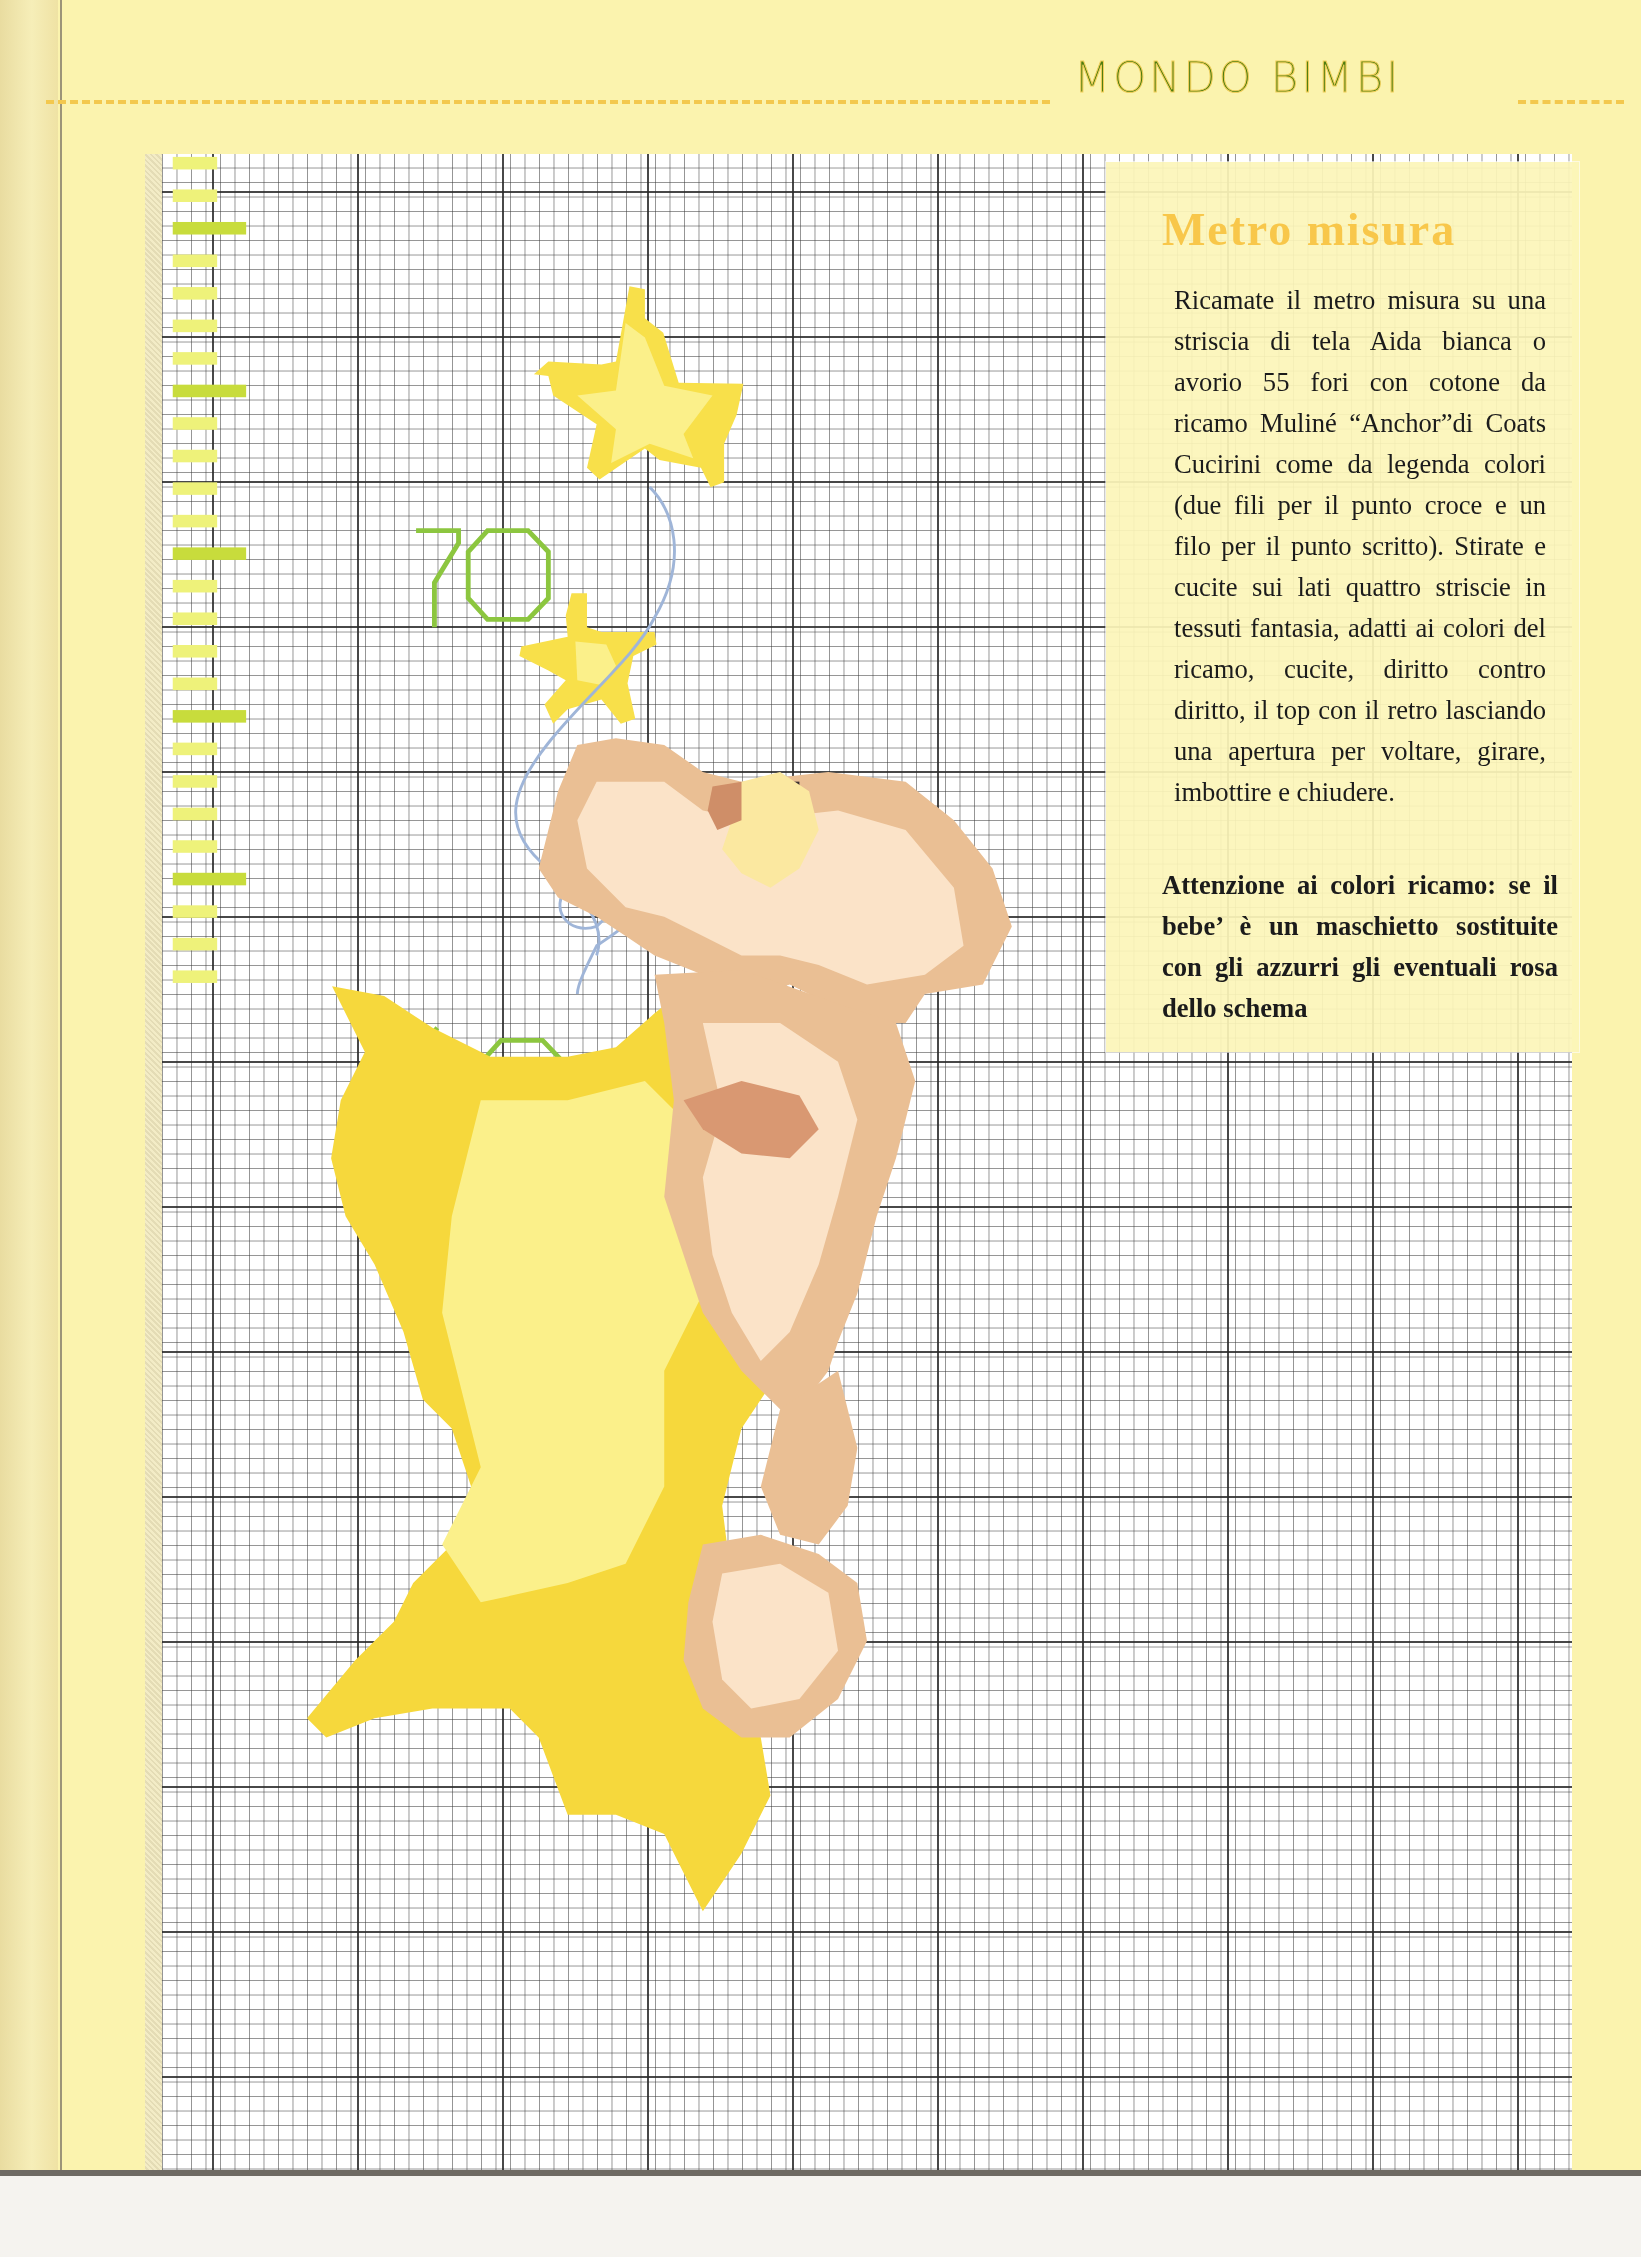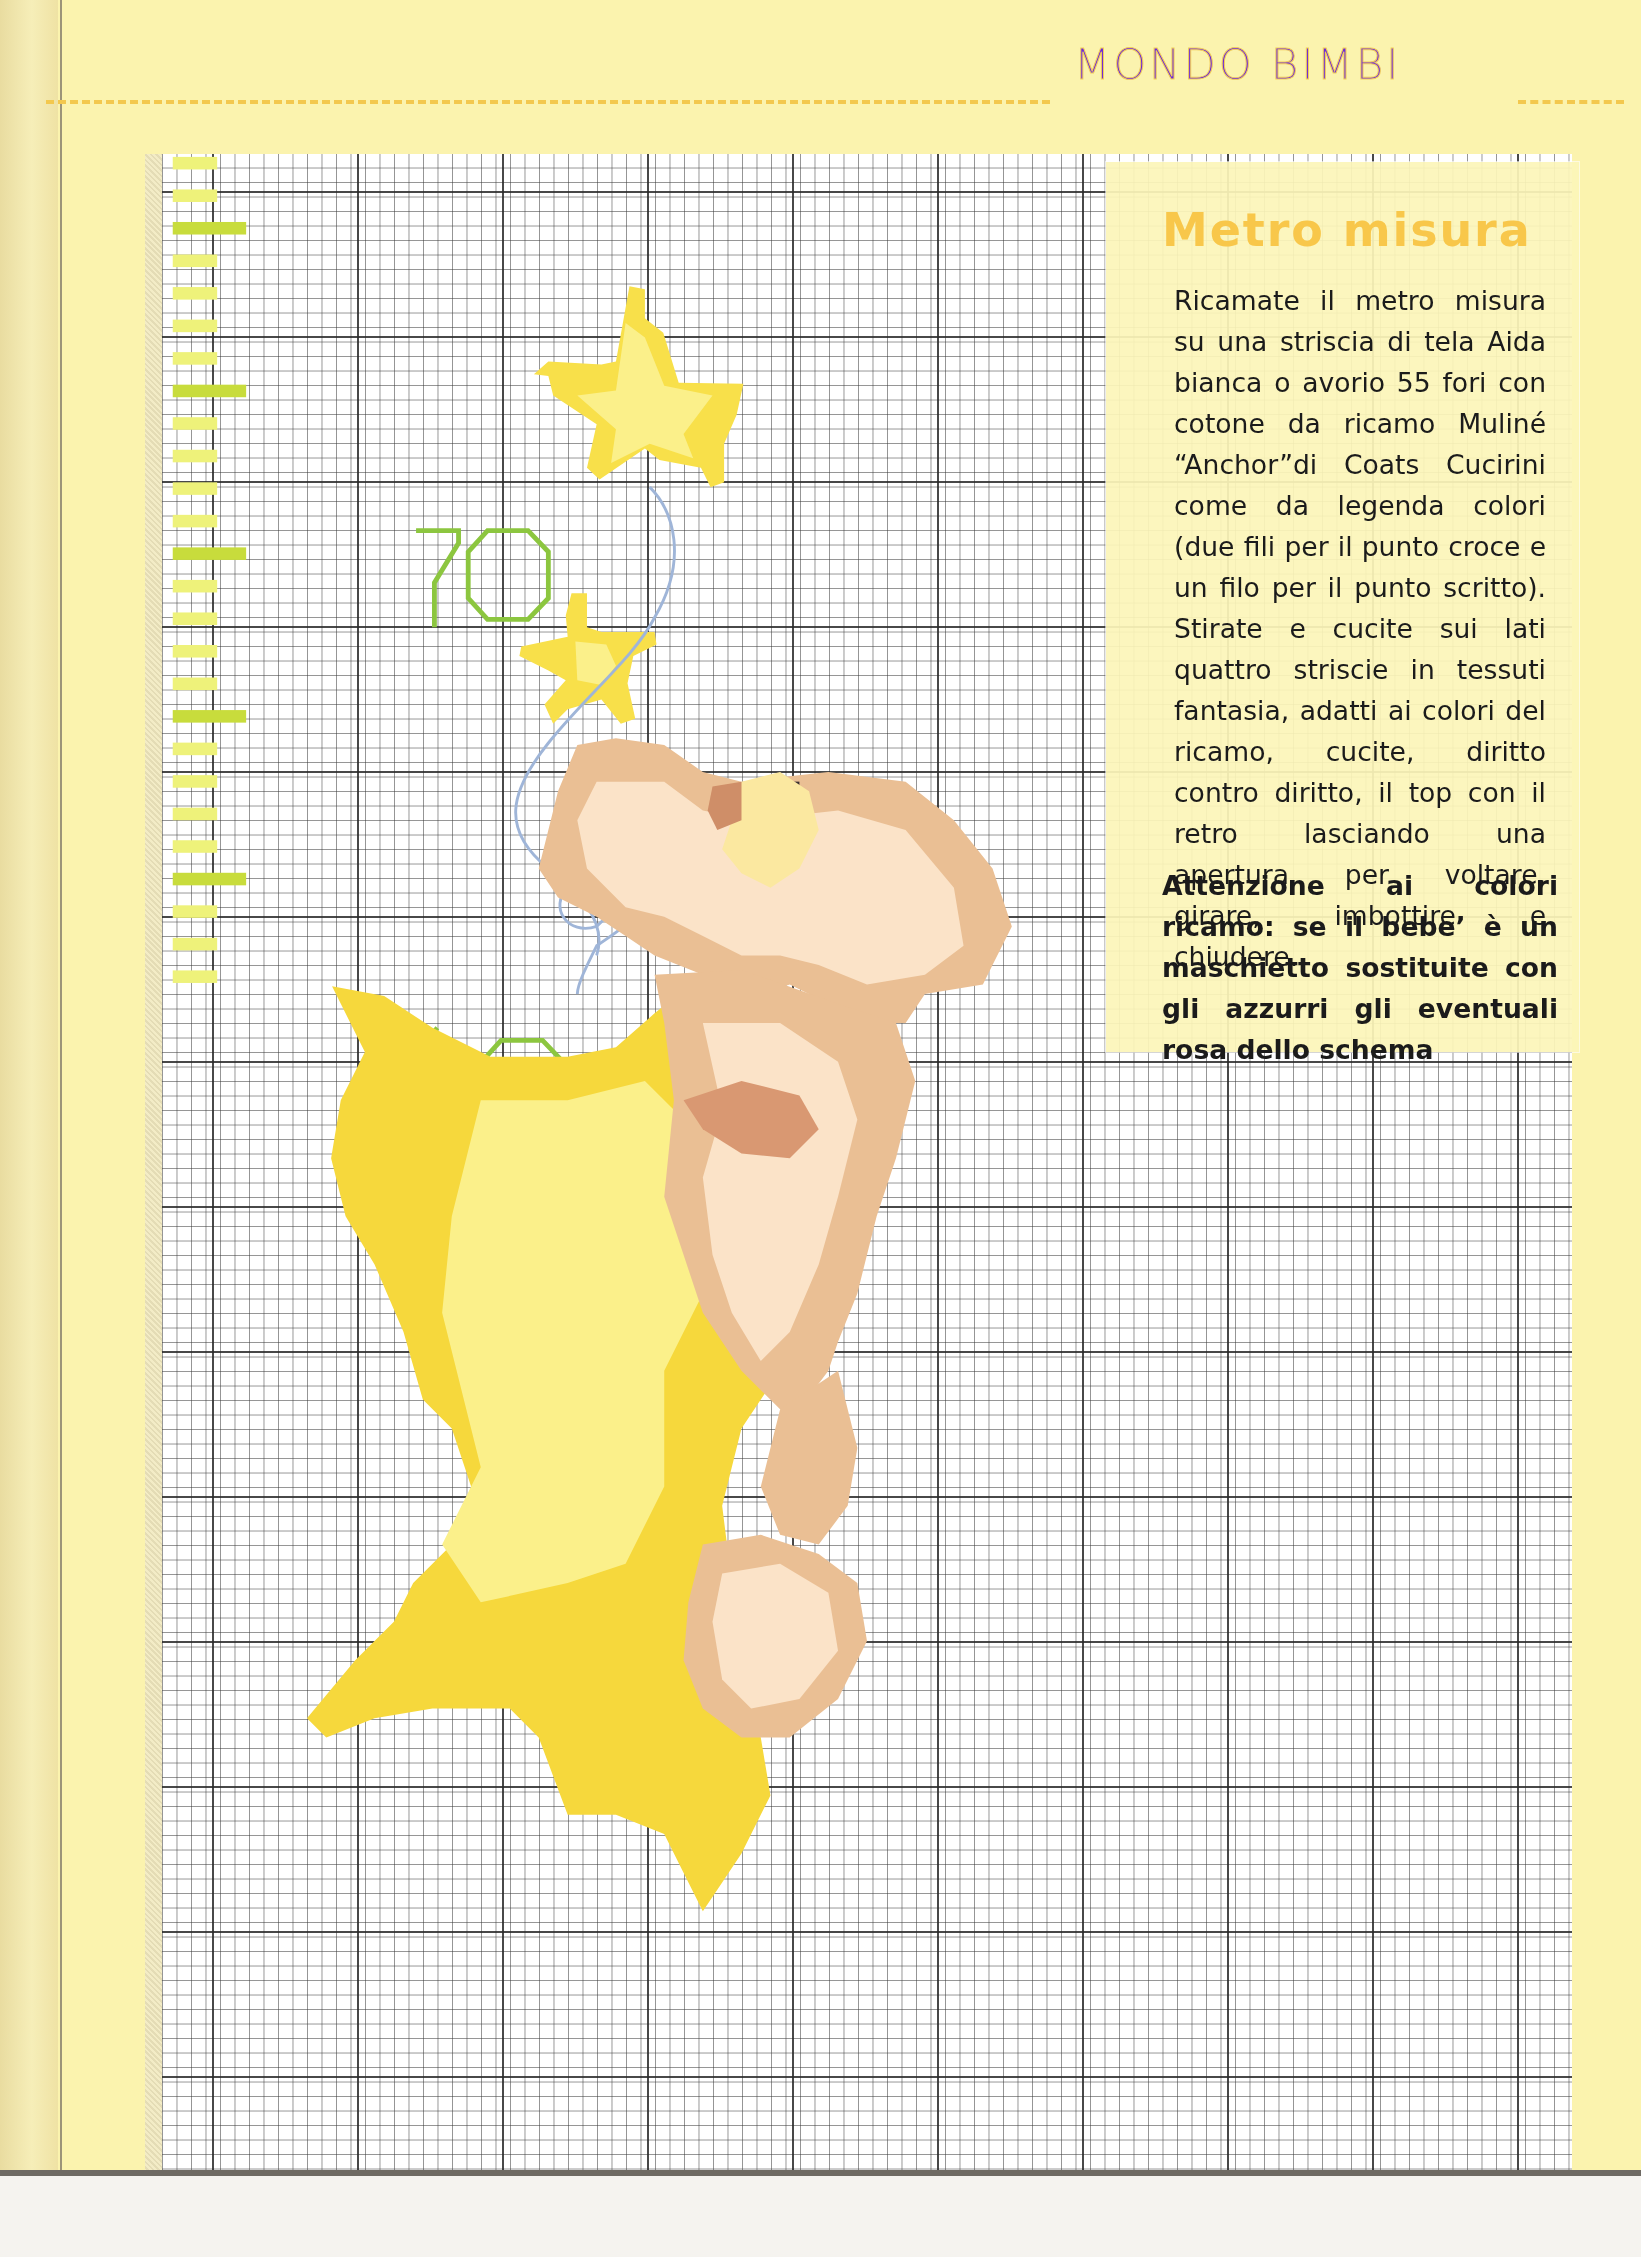--- a/index.html
+++ b/index.html
@@ -2,31 +2,31 @@
 <html><head>
 <meta charset="utf-8">
 <style>
   html,body{margin:0;padding:0;}
   body{width:1641px;height:2257px;position:relative;overflow:hidden;background:#f3f0ea;font-family:"DejaVu Sans",sans-serif;}
   .page{position:absolute;left:0;top:0;width:1641px;height:2174px;background:#fbf3ae;}
   .binding{position:absolute;left:0;top:0;width:58px;height:2174px;background:linear-gradient(90deg,#e9dca0 0%,#f6eeb8 55%,#efe2a4 100%);}
   .binding-fold{position:absolute;left:60px;top:0;width:1.9px;height:2174px;background:#9c9478;}
   .top-dash{position:absolute;left:46px;top:100px;width:1004px;border-top:4.8px dashed #f3c84e;}
   .top-dash-right{position:absolute;left:1518px;top:100px;width:106px;border-top:4.8px dashed #f3c84e;}
-  .header-title{position:absolute;left:1074px;top:40px;font-family:"DejaVu Sans",sans-serif;font-size:42px;letter-spacing:2.9px;color:#6d28d9;font-weight:300;-webkit-text-stroke:1px #f2cf5a;}
+  .header-title{position:absolute;left:1074px;top:53px;font-family:"DejaVu Sans",sans-serif;font-size:42px;letter-spacing:2.9px;color:#4d7c0f;font-weight:300;-webkit-text-stroke:1px #f2cf5a;}
   .chart{position:absolute;left:162px;top:154px;width:1410px;height:2020px;background-color:#ffffff;
     background-image:
       linear-gradient(90deg, rgba(40,40,40,.85) 1.9px, transparent 1.9px),
       linear-gradient(0deg, rgba(40,40,40,.85) 1.9px, transparent 1.9px),
       repeating-linear-gradient(90deg, rgba(60,60,60,.55) 0 1px, transparent 1px 14.5px),
       repeating-linear-gradient(0deg, rgba(60,60,60,.55) 0 1px, transparent 1px 14.5px);
     background-size:145px 145px,145px 145px,14.5px 14.5px,14.5px 14.5px;
     background-position:50px 0, 0 39px, 0 0, 0 0;}
   .chart svg{position:absolute;left:0;top:0;}
-  .panel{position:absolute;left:1106px;top:162px;width:473px;height:890px;background:rgba(252,245,185,.93);box-shadow:0 0 0 1px rgba(255,255,255,.6);}
+  .panel{position:absolute;left:1106px;top:162px;width:473px;height:890px;background:rgba(252,245,185,.93);box-shadow:0 0 0 1px rgba(255,255,255,.6);font-family:Liberation Serif, serif;}
   .panel-title{position:absolute;left:56px;top:41px;font-size:46px;font-weight:bold;color:#f8c74a;letter-spacing:1.9px;white-space:nowrap;}
   .panel-body{position:absolute;left:56px;top:106px;width:396px;font-size:26.6px;line-height:41px;color:#1b1b1b;text-align:justify;}
   .panel-body p{margin:12px;}
   .panel-note{position:absolute;left:56px;top:703px;width:396px;font-size:26.6px;line-height:41px;color:#1b1b1b;font-weight:bold;text-align:justify;}
   .right-margin{position:absolute;left:1580px;top:154px;width:62px;height:2020px;background:#fbf3ae;}
   .bottom-shadow{position:absolute;left:0;top:2170px;width:1641px;height:5.8px;background:#6e6a63;}
   .bottom-area{position:absolute;left:0;top:2176px;width:1641px;height:81px;background:#f5f3ef;}
   .left-shadow{position:absolute;left:145px;top:154px;width:17.4px;height:2020px;background:repeating-linear-gradient(45deg,#e4dcb5 0 1.9px,#f3ecc6 1.9px 3.9px);}
 </style>
 </head>

